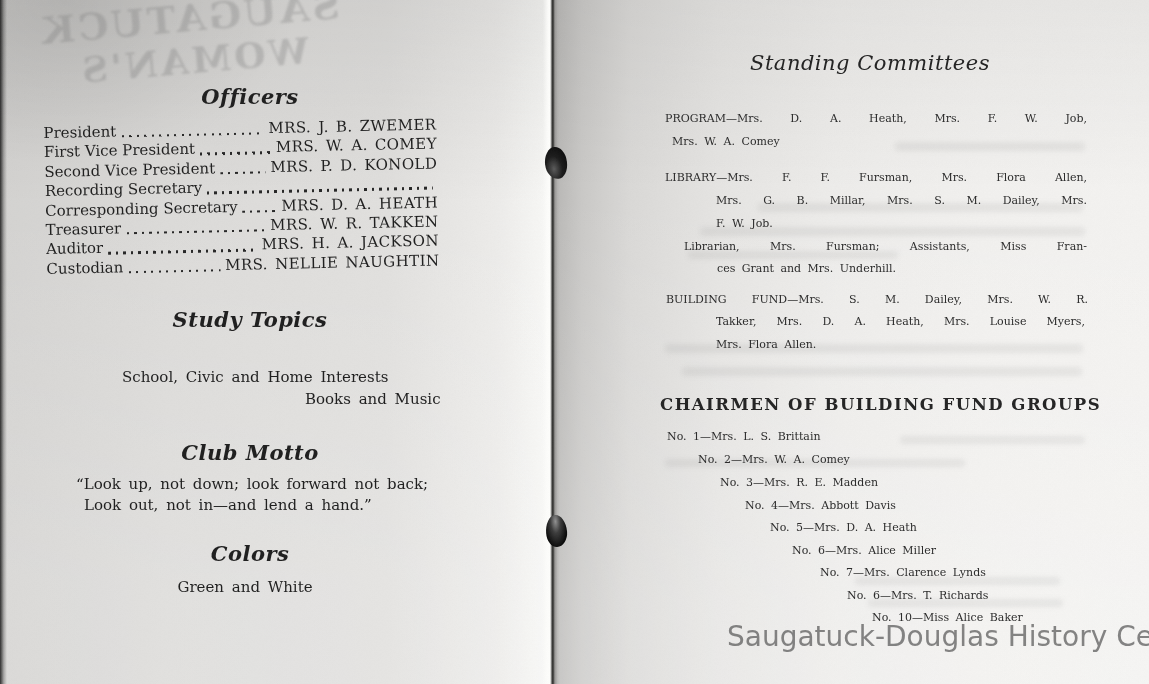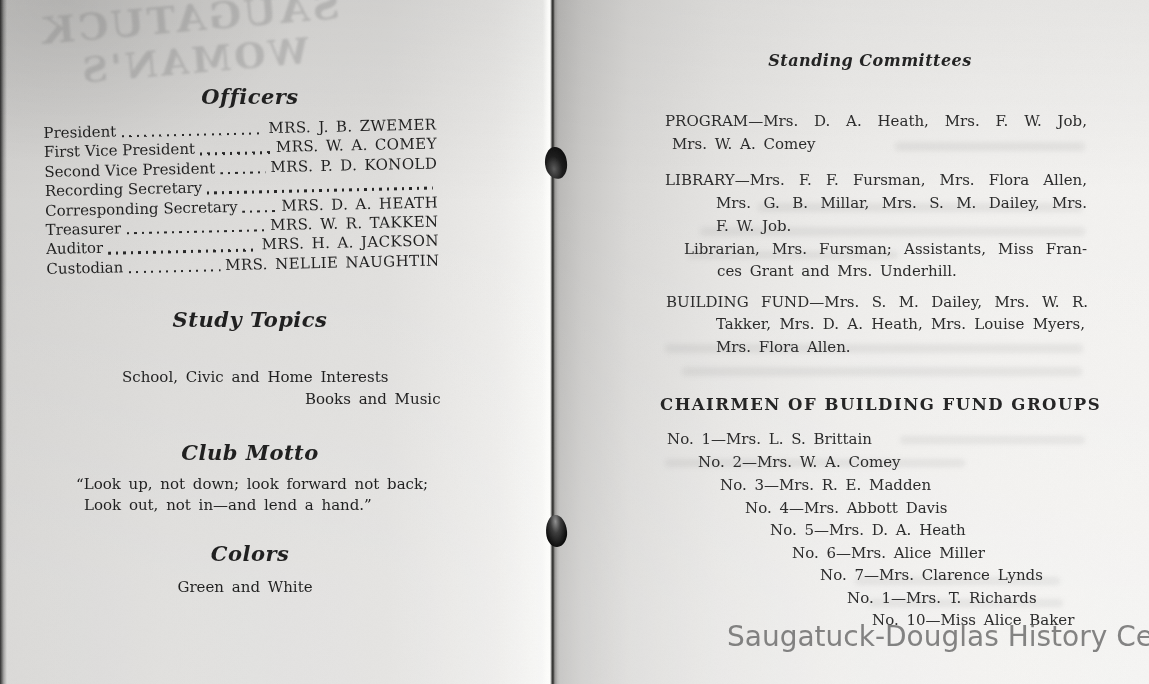--- a/index.html
+++ b/index.html
@@ -49,23 +49,23 @@
   
   .officers { position:absolute; left:45px; top:124px; width:393px;
     transform:rotate(-1.25deg); transform-origin:0 50%; }
   .orow { display:flex; align-items:baseline; height:19.4px; font-size:15px; }
   .otitle { white-space:nowrap; }
   .dots { flex:1; align-self:flex-end; height:2.4px; margin:0 5px 4px 5px;
     background:repeating-linear-gradient(to right,#262626 0 2.4px,transparent 2.4px 7.5px); }
   .oname { white-space:nowrap; letter-spacing:0.4px; word-spacing:2px; }
 
   
-  .rtext { font-size:15px; word-spacing:3px; color:#2a2a2a; position:absolute; white-space:nowrap; }
+  .rtext { font-size:11px; word-spacing:3px; color:#2a2a2a; position:absolute; white-space:nowrap; }
   .just { white-space:normal; text-align:justify; text-align-last:justify; }
-  .rheading { font-style:italic; font-weight:bold; font-size:16px; letter-spacing:0.5px;
+  .rheading { font-style:italic; font-weight:normal; font-size:21px; letter-spacing:0.5px;
     position:absolute; text-align:center; white-space:nowrap; color:#222; }
   .chairhead { position:absolute; font-weight:bold; font-size:16.5px; letter-spacing:1.5px;
     text-align:center; white-space:nowrap; color:#232323; }
 
   .watermark { position:absolute; left:727px; top:620px; font-family:"DejaVu Sans", sans-serif;
     font-size:28px; color:rgba(98,98,98,0.78); white-space:nowrap; letter-spacing:0px; }
 
   .texture { position:absolute; left:0; top:0; pointer-events:none; opacity:0.55; }
 </style>
 </head>
@@ -173,21 +173,21 @@
 
     <div class="chairhead" style="left:660px;top:395px;width:430px">CHAIRMEN OF BUILDING FUND GROUPS</div>
 
     <div class="rtext" style="left:667px;top:430px">No. 1—Mrs. L. S. Brittain</div>
     <div class="rtext" style="left:698px;top:453px">No. 2—Mrs. W. A. Comey</div>
     <div class="rtext" style="left:720px;top:476px">No. 3—Mrs. R. E. Madden</div>
     <div class="rtext" style="left:745px;top:499px">No. 4—Mrs. Abbott Davis</div>
     <div class="rtext" style="left:770px;top:521px">No. 5—Mrs. D. A. Heath</div>
     <div class="rtext" style="left:792px;top:544px">No. 6—Mrs. Alice Miller</div>
     <div class="rtext" style="left:820px;top:566px">No. 7—Mrs. Clarence Lynds</div>
-    <div class="rtext" style="left:847px;top:589px">No. 1—Mrs. T. Richards</div>
+    <div class="rtext" style="left:847px;top:589px">No. 6—Mrs. T. Richards</div>
     <div class="rtext" style="left:872px;top:611px">No. 10—Miss Alice Baker</div>
   </div>
 
   <div class="watermark">Saugatuck-Douglas History Center</div>
 
   <svg class="texture" width="1149" height="684">
     <defs>
       <filter id="ptex" x="0" y="0" width="100%" height="100%">
         <feTurbulence type="fractalNoise" baseFrequency="0.8" numOctaves="2" stitchTiles="stitch"></feTurbulence>
         <feColorMatrix type="matrix" values="0 0 0 0 0.55  0 0 0 0 0.55  0 0 0 0 0.55  0 0 0 0.06 0"></feColorMatrix>

